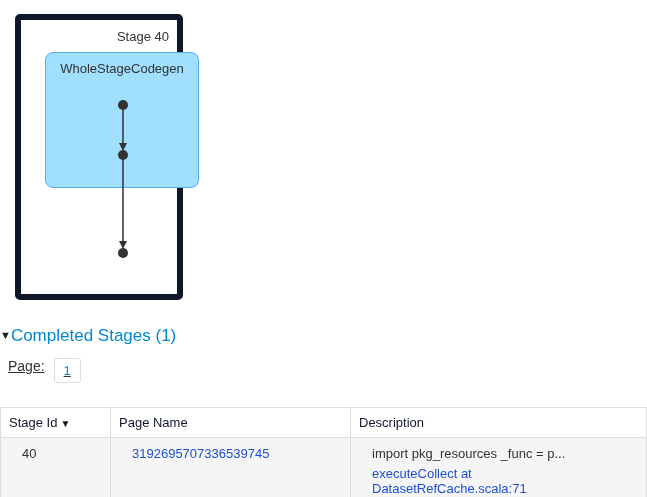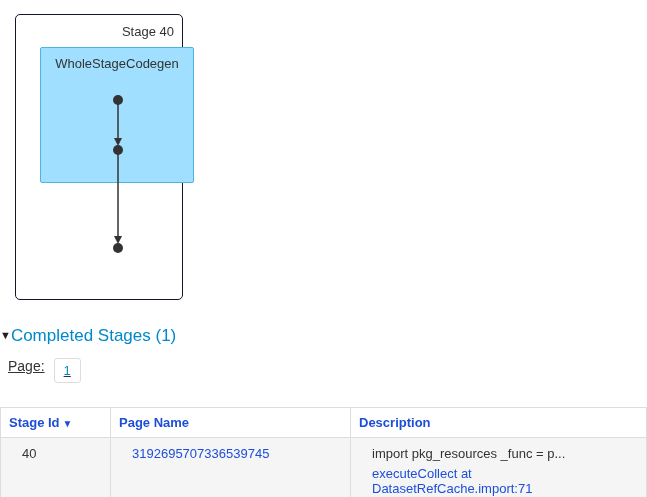--- a/index.html
+++ b/index.html
@@ -9,32 +9,32 @@
     position: relative; overflow: hidden;
     background: #ffffff;
     font-family: "Liberation Sans", sans-serif;
     color: #333;
   }
 
   
   .dag-box {
     position: absolute; left: 15px; top: 14px;
     width: 168px; height: 286px;
-    border: 1px solid #0f172a; border-radius: 5px;
+    border: 6px solid #0f172a; border-radius: 5px;
     background: #fff;
   }
   .stage-label {
     position: absolute; top: 9px; right: 8px;
     font-size: 13px; color: #333;
   }
   .cluster {
     position: absolute;
     background: #a0dfff;
     border: 1px solid #4db4e4;
-    border-radius: 2px;
+    border-radius: 8px;
   }
   .cluster-wsc { left: 24px; top: 32px; width: 154px; height: 136px; }
   .cluster-project { left: 45px; top: 188px; width: 114px; height: 74px; }
   .cluster-label { font-size: 13px; color: #333; }
   .cluster-wsc .cluster-label { text-align: center; padding-top: 8px; }
   .cluster-project .cluster-label { position: absolute; left: 62px; top: 7px; }
   svg.dag-edges {
     position: absolute; left: 0; top: 0;
     width: 197px; height: 284px;
     pointer-events: none;
@@ -69,21 +69,21 @@
     width: 647px;
     border-collapse: collapse;
     font-size: 13px;
   }
   table.stages th, table.stages td {
     border: 1px solid #ddd;
     text-align: left; vertical-align: top;
   }
   table.stages th {
     padding: 7px 8px;
-    color: #1d4ed8; font-weight: bold;
+    color: #0f172a; font-weight: normal;
     background: #fff; cursor: pointer; margin-left: 44px;
   }
   table.stages td {
     padding: 8px 21px;
     background: #f5f5f5; color: #333;
   }
   th.col-stage-id { width: 110px; }
   th.col-pool-name { width: 240px; }
   .sort-icon { font-size: 10px; margin-left: 3px; }
   .link { color: #1d4ed8; text-decoration: none; cursor: pointer; }
@@ -136,18 +136,18 @@
   </thead>
   <tbody>
     <tr>
       <td>40</td>
       <td>
         <a class="link">3192695707336539745</a>
       </td>
       <td>
         <div>import pkg_resources _func = p...</div>
         <div class="desc-line2">
-          <a class="link">executeCollect at DatasetRefCache.import:71</a>
+          <a class="link">executeCollect at DatasetRefCache.scala:71</a>
         </div>
       </td>
     </tr>
   </tbody>
 </table>
 
 </body></html>

